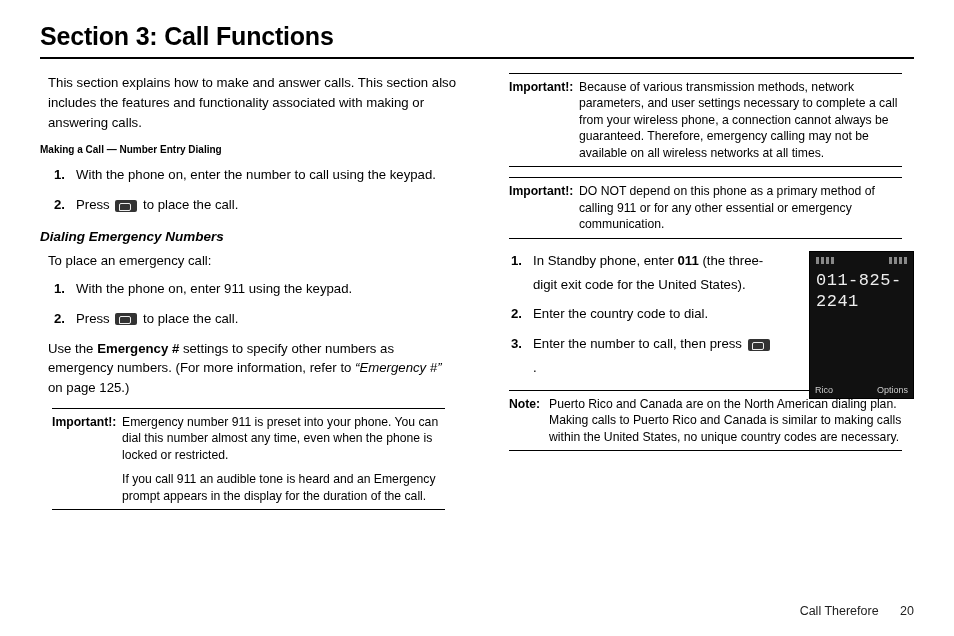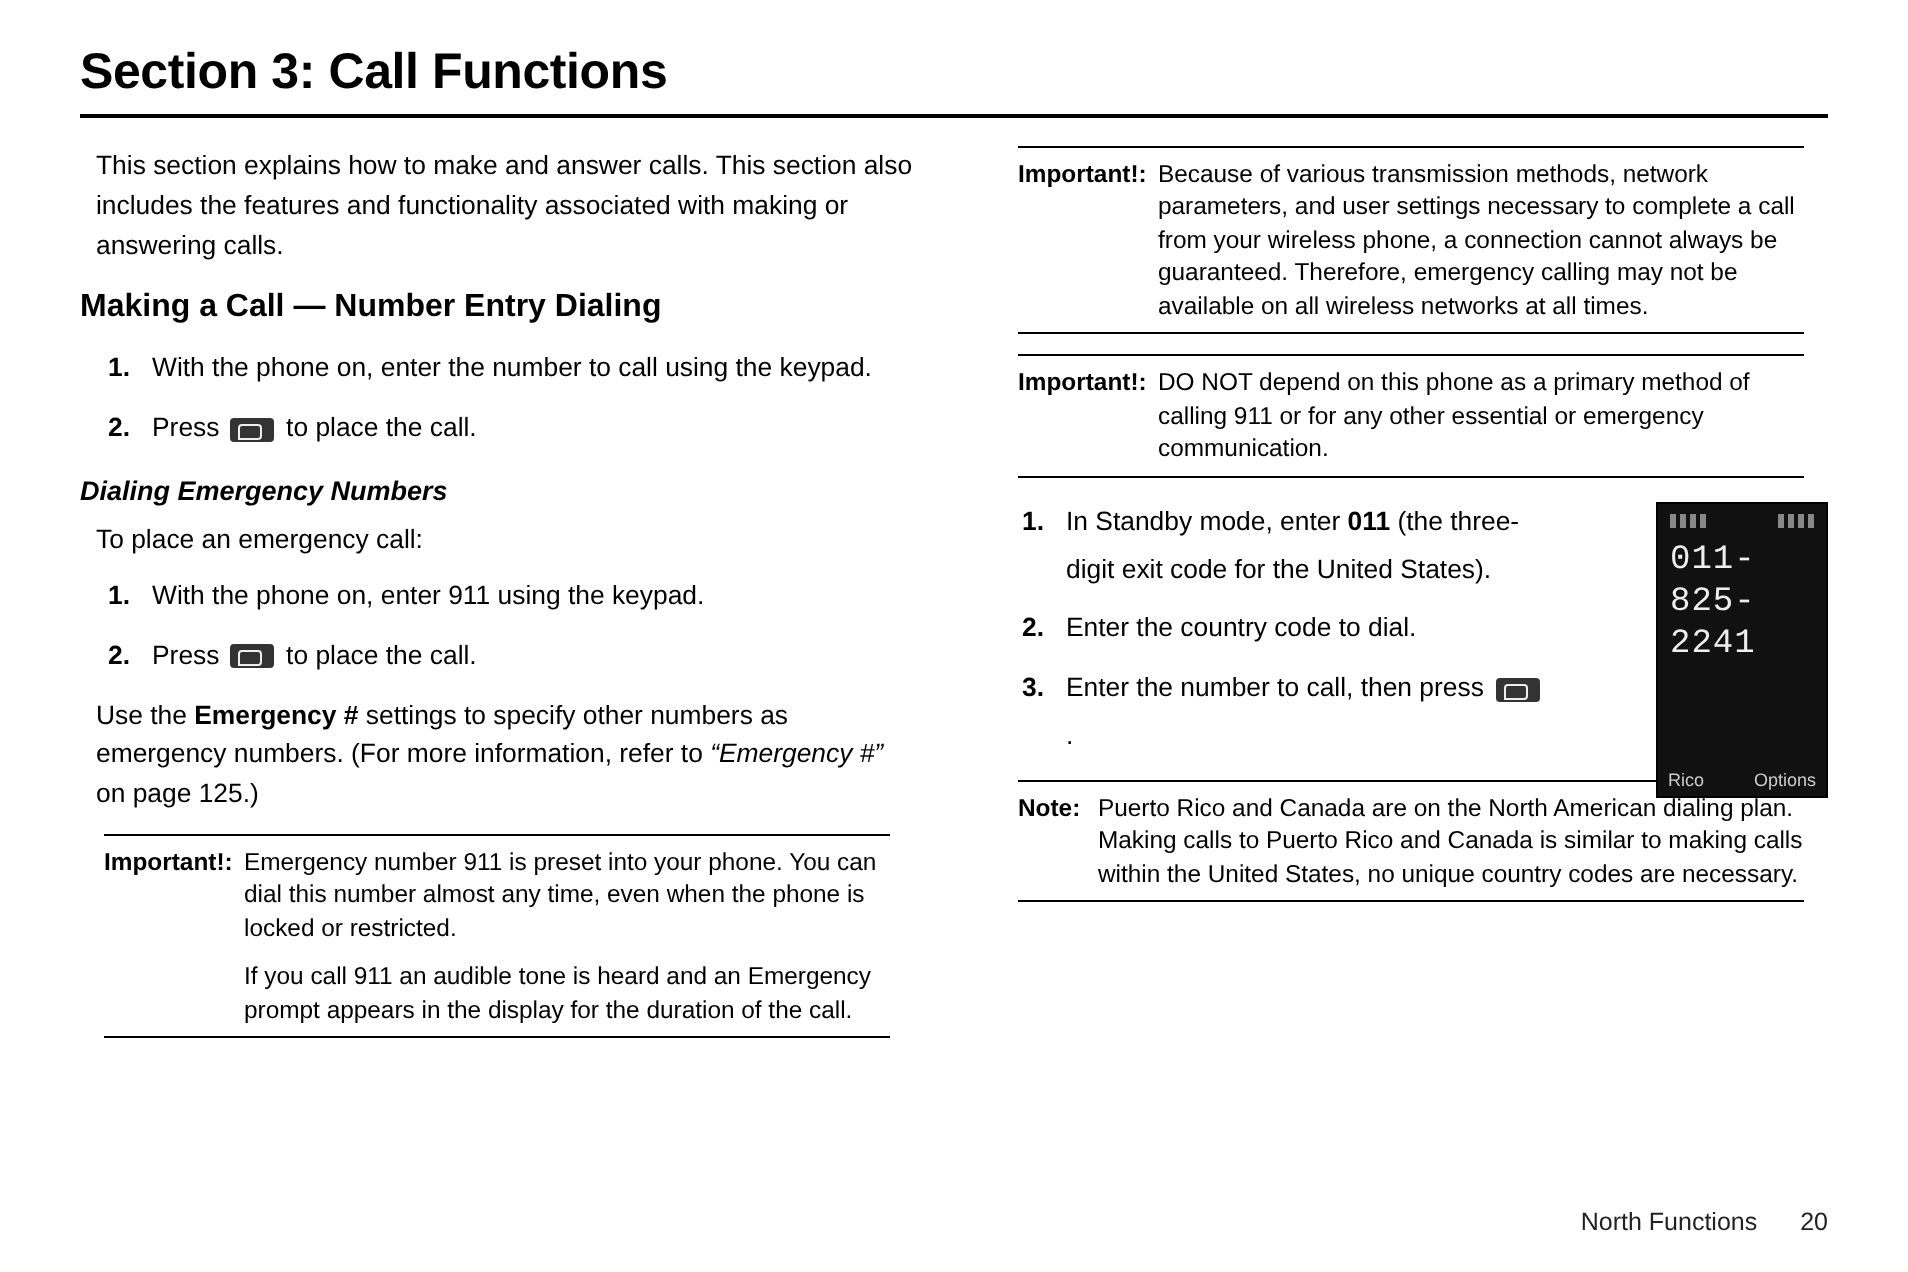--- a/index.html
+++ b/index.html
@@ -27,21 +27,21 @@
   }
   .col {
     flex: 1;
     min-width: 0;
     font-size: 13.2px;
     line-height: 1.5;
   }
   .intro { margin-bottom: 10px; }
   .h2 {
     font-weight: 900;
-    font-size: 16px;
+    font-size: 10px;
     margin: 4px 0 6px 0;
     font-stretch: condensed;
   }
   .h3 {
     font-weight: 700;
     font-style: italic;
     font-size: 13.5px;
     margin: 10px 0 4px 0;
   }
   .h4 {
@@ -92,21 +92,21 @@
     font-size: 12.5px;
     color: #222;
   }
   .footer .pg { margin-left: 18px; }
   b { font-weight: 700; }
   .intl-wrap { position: relative; }
   .intl-steps-wrap { width: 66%; }
   .phone {
     position: absolute;
     right: 0; top: 2px;
-    width: 86px; height: 148px;
+    width: 105px; height: 148px;
     background: #111;
     border: 1px solid #000;
     padding: 4px;
   }
   .phone-status {
     height: 10px;
     display: flex;
     justify-content: space-between;
     align-items: center;
     padding: 0 2px;
@@ -200,21 +200,21 @@
       </div>
     </div>
 
 
     <div class="intl-wrap">
       <div class="intl-steps-wrap">
         <div class="steps">
           <div class="step">
             <div class="step-num">1.</div>
             <div class="step-body">
-              <span>In Standby mode, enter </span><b>011</b><span> (the three-digit exit code for the United States).</span>
+              <span>In Standby phone, enter </span><b>011</b><span> (the three-digit exit code for the United States).</span>
             </div>
           </div>
           <div class="step">
             <div class="step-num">2.</div>
             <div class="step-body">Enter the country code to dial.</div>
           </div>
           <div class="step">
             <div class="step-num">3.</div>
             <div class="step-body">Enter the number to call, then press <span class="key-icon"></span>.</div>
           </div>
@@ -241,15 +241,15 @@
       <div class="note-row">
         <div class="note-label" style="min-width:40px">Note:</div>
         <div class="note-body">Puerto Rico and Canada are on the North American dialing plan. Making calls to Puerto Rico and Canada is similar to making calls within the United States, no unique country codes are necessary.</div>
       </div>
     </div>
 
   </div>
 </div>
 
 <div class="footer">
-  <span>North Functions</span>
+  <span>Call Therefore</span>
   <span class="pg">20</span>
 </div>
 
 </body></html>

